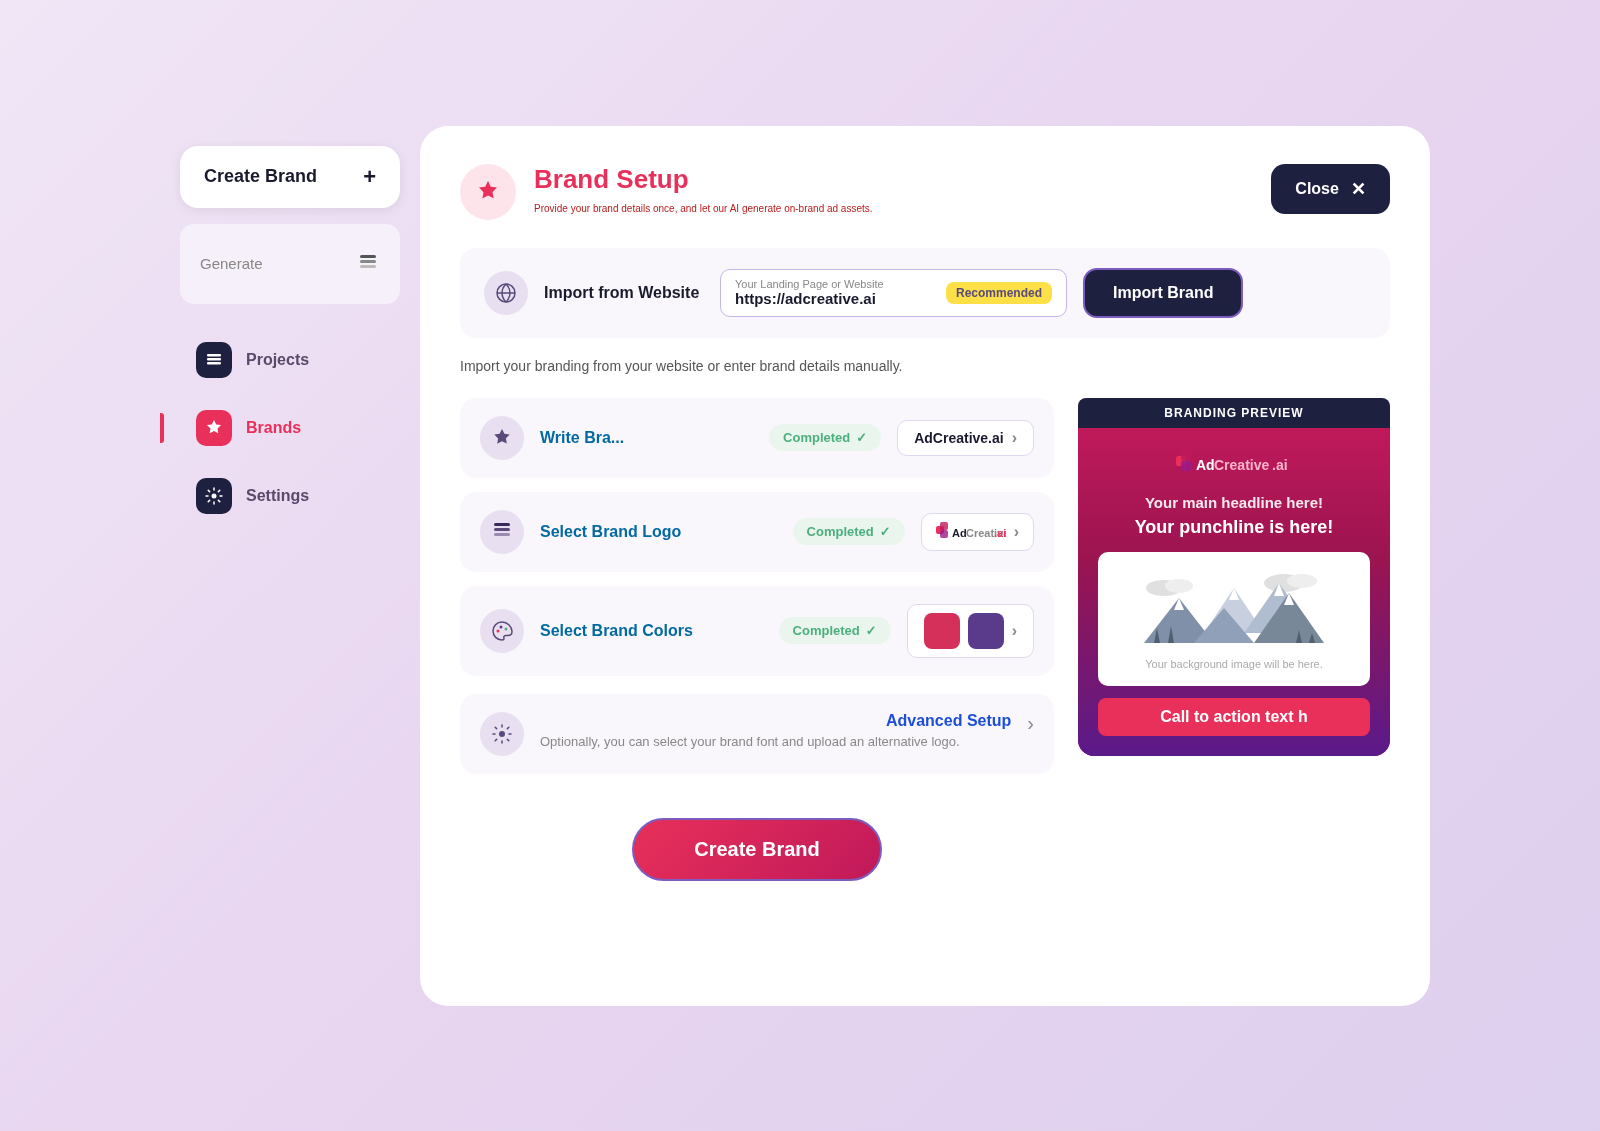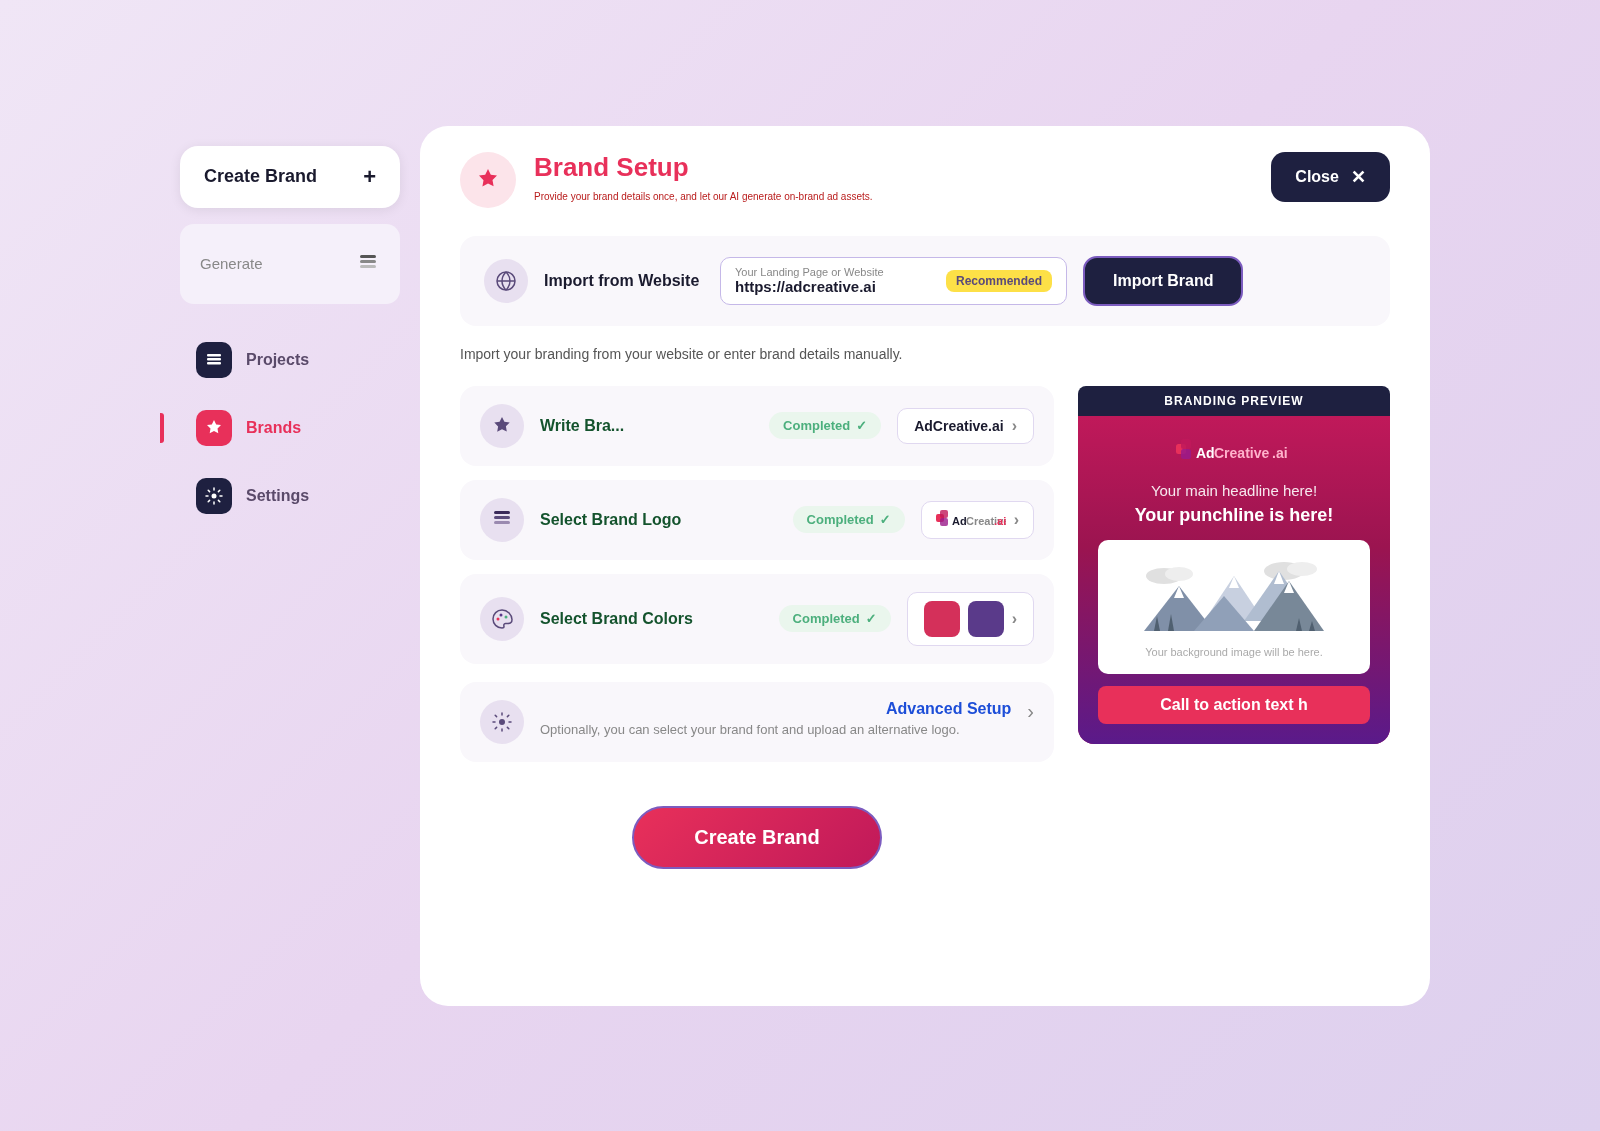--- a/index.html
+++ b/index.html
@@ -112,21 +112,21 @@
       background: #1e2040;
       color: #fff;
     }
 
     
     .main-content {
       flex: 1;
       background: #fff;
       border-radius: 28px;
       margin: 10px 10px 10px 0;
-      padding: 26px 40px;
+      padding: 38px 40px;
       overflow: hidden;
       position: relative;
     }
 
     
     .setup-header {
       display: flex;
       align-items: flex-start;
       justify-content: space-between;
       margin-bottom: 28px;
@@ -280,21 +280,21 @@
       border-radius: 50%;
       background: #e8e0f0;
       display: flex;
       align-items: center;
       justify-content: center;
       flex-shrink: 0;
     }
     .step-title {
       font-size: 16px;
       font-weight: 700;
-      color: #14532d;
+      color: #0369a1;
       flex: 1;
     }
     .completed-badge {
       background: #eaf6ed;
       color: #4caf7d;
       border-radius: 20px;
       padding: 6px 14px;
       font-size: 13px;
       font-weight: 600;
       display: flex;
@@ -380,21 +380,21 @@
       min-height: 300px;
       position: relative;
     }
     .preview-logo-area {
       text-align: center;
       margin-bottom: 12px;
     }
     .preview-headline {
       text-align: center;
       font-size: 15px;
-      font-weight: 400;
+      font-weight: 700;
       color: rgba(255,255,255,0.9);
       margin-bottom: 6px;
     }
     .preview-punchline {
       text-align: center;
       font-size: 18px;
       font-weight: 800;
       color: #fff;
       margin-bottom: 14px;
     }

